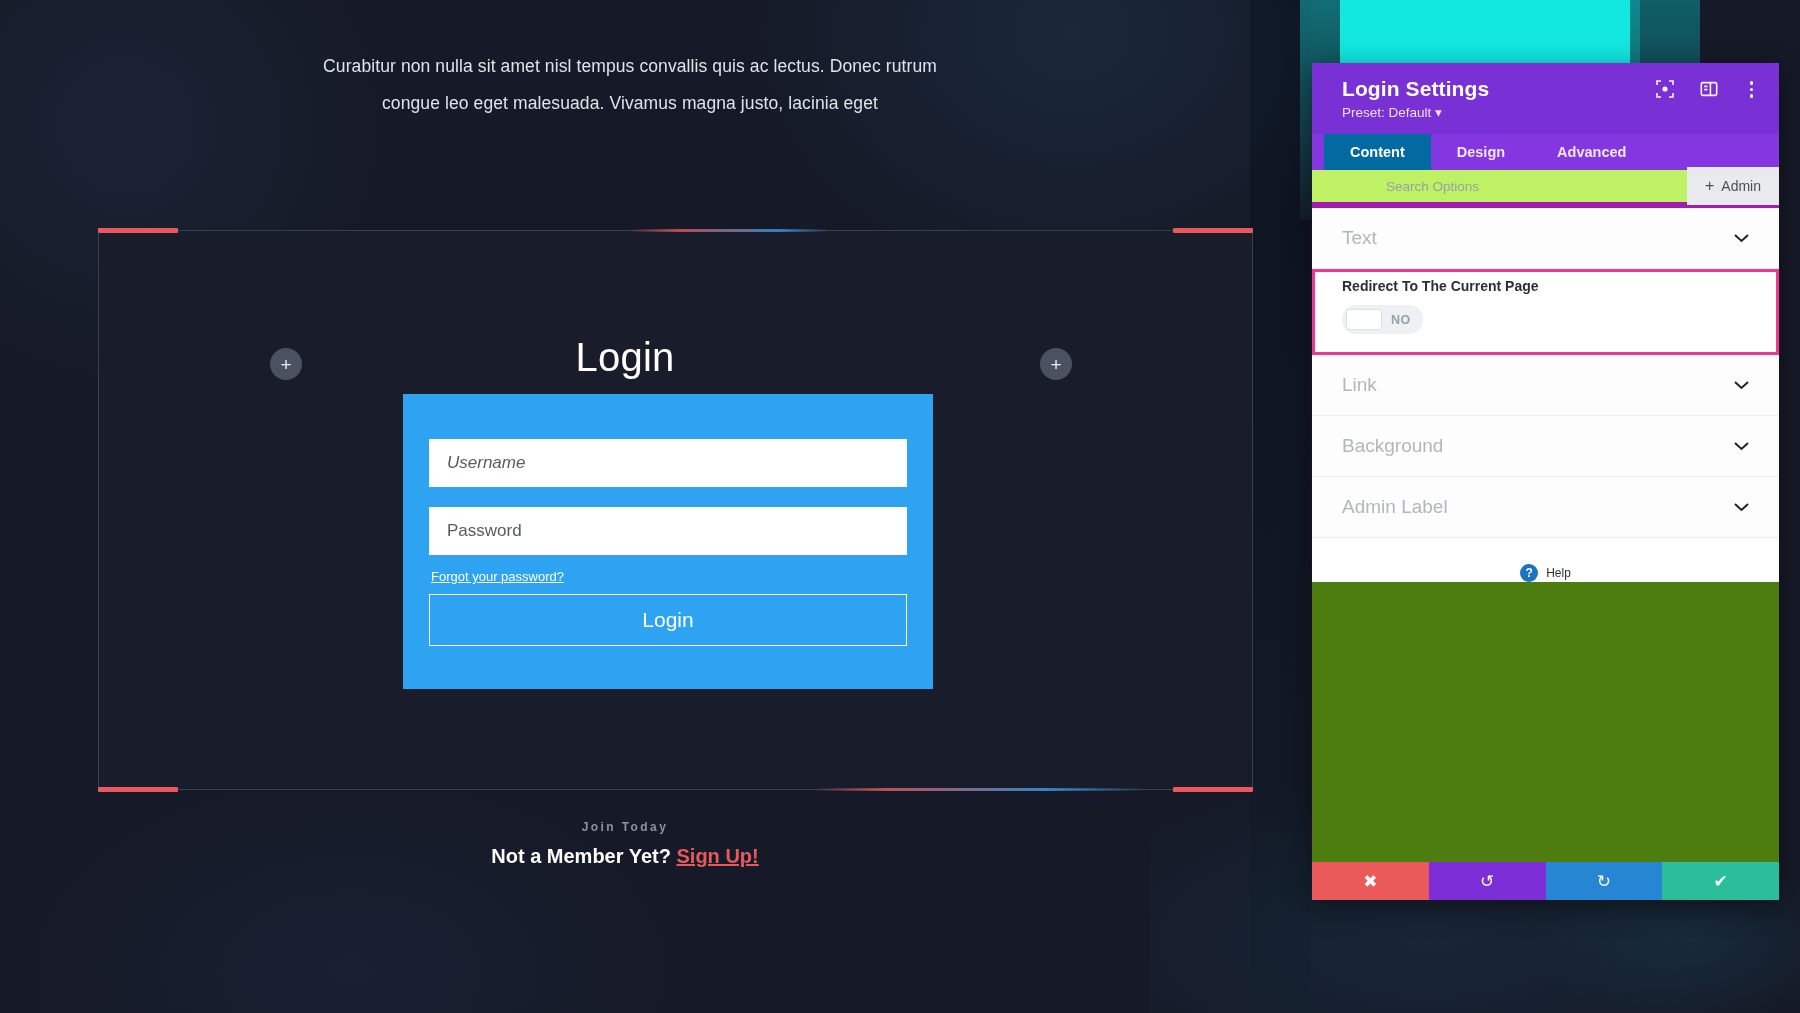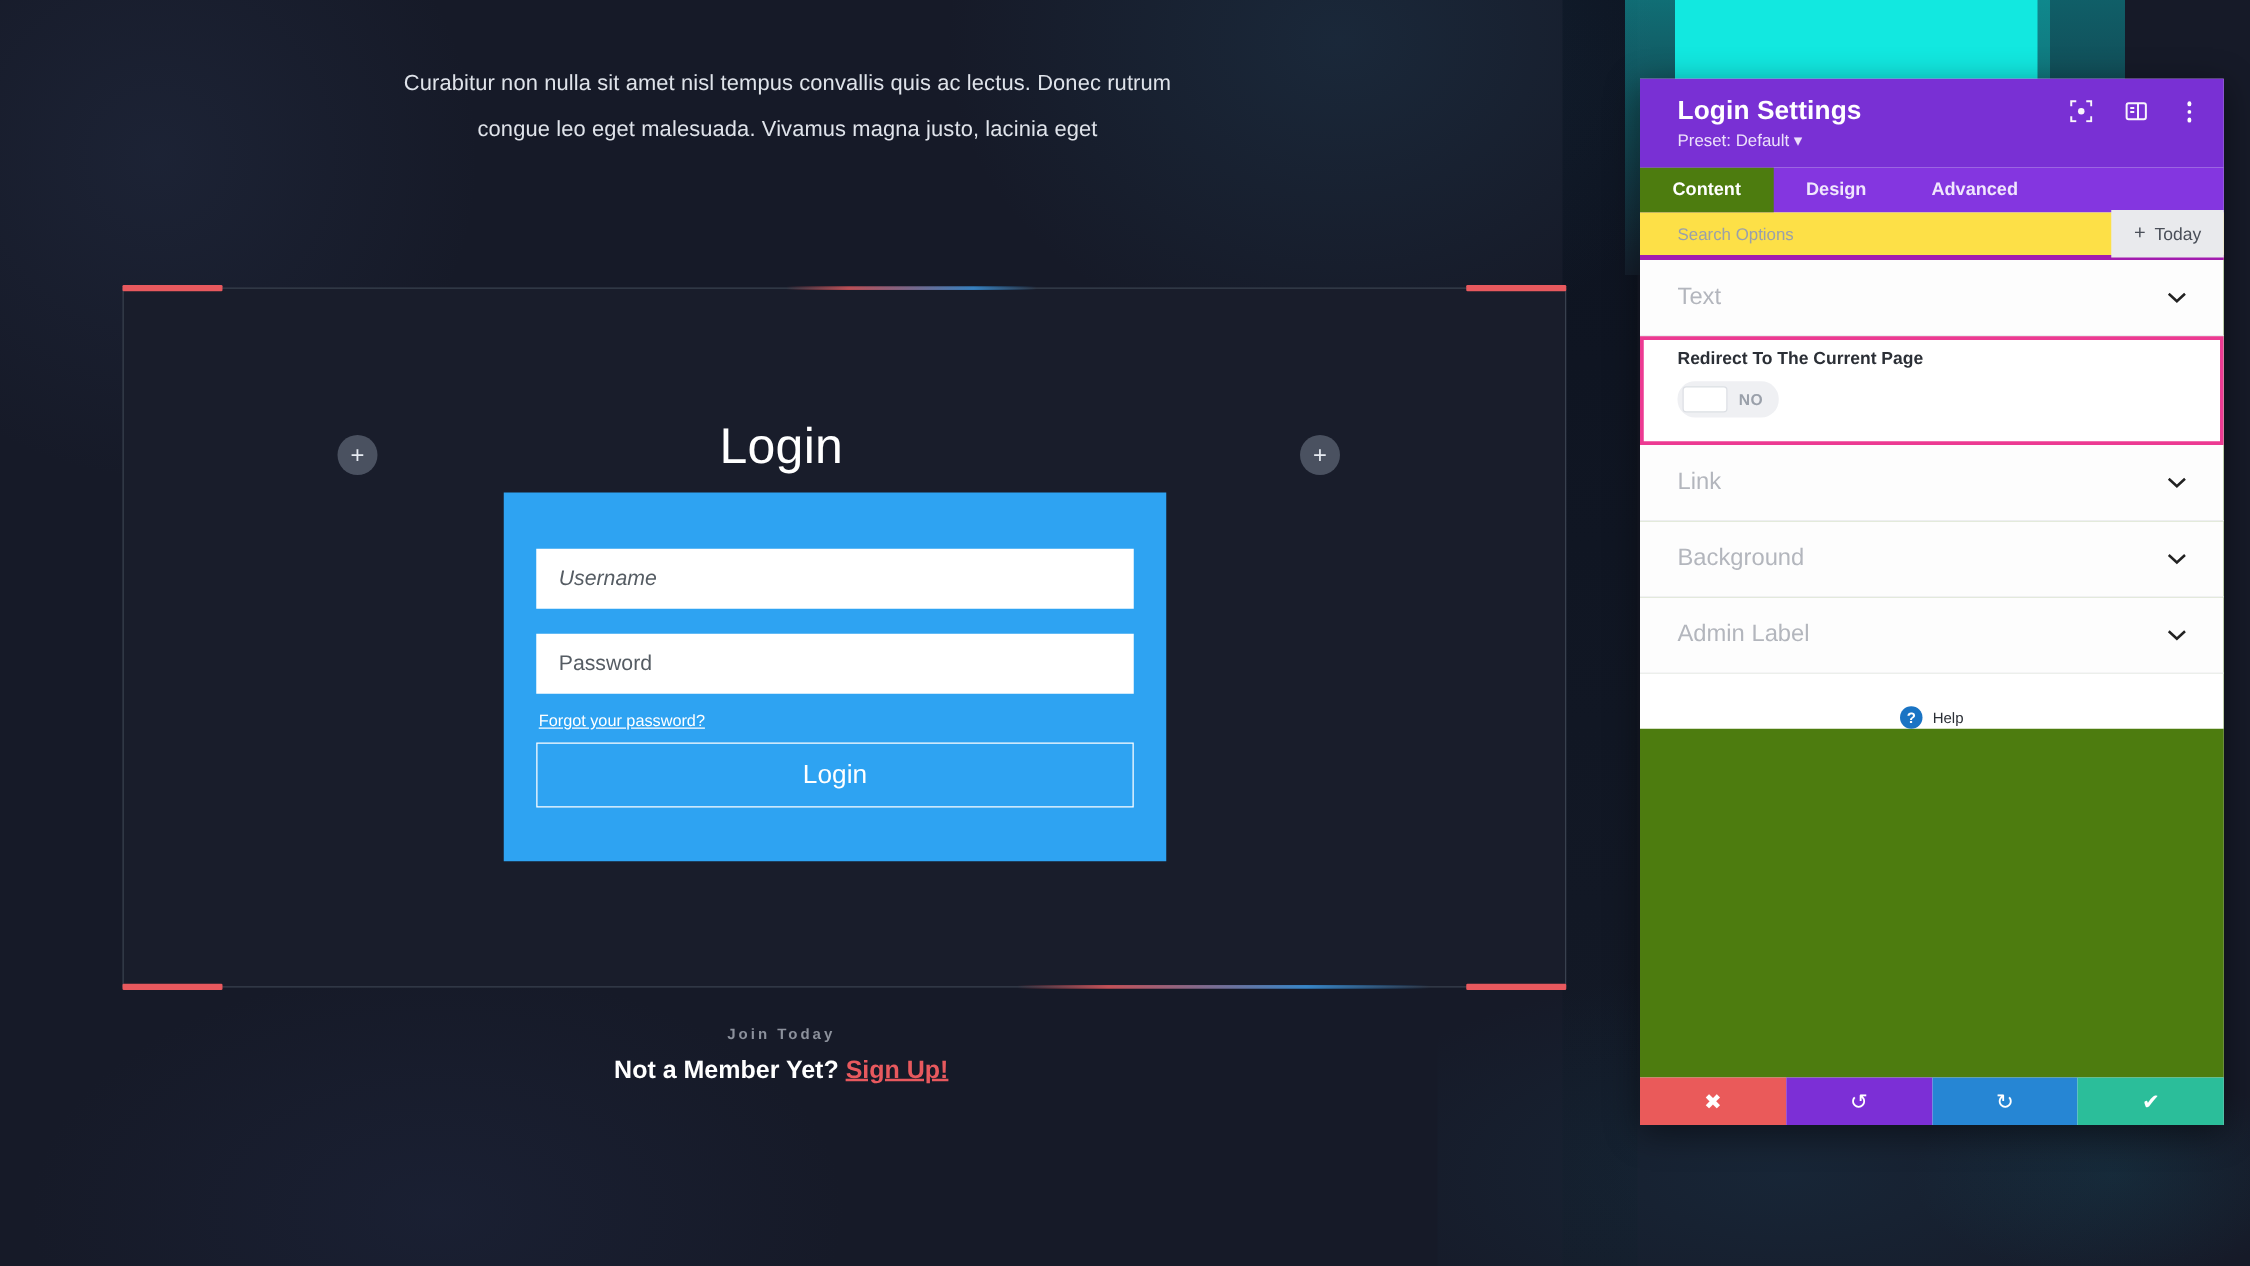--- a/index.html
+++ b/index.html
@@ -150,25 +150,25 @@
   #header-icons{ position:absolute; right:20px; top:16px; display:flex; gap:26px; align-items:center; }
   .hicon{ cursor:pointer; opacity:.95; display:flex; }
   #dots-v{ display:flex; flex-direction:column; gap:3px; cursor:pointer; padding:2px 6px; }
   #dots-v i{ width:3.5px; height:3.5px; background:#fff; border-radius:50%; display:block; }
 
   #tabs{ display:flex; background:#8436e0; height:36px; }
   .tab{
     padding:0 26px; height:36px; display:flex; align-items:center;
     color:#f0e6fd; font-size:14.5px; font-weight:700; cursor:pointer;
   }
-  .tab.active{ background:#4d7c0f; color:#ffffff; }
+  .tab.active{ background:#0369a1; color:#ffffff;margin-left:12px; }
 
   #search-row{
     display:flex; align-items:center; height:38px;
-    background:#fde047; border-bottom:4px solid #a21caf;
+    background:#bef264; border-bottom:6px solid #a21caf;padding-left:44px;
   }
   #search-input{
     flex:1; border:none; outline:none; background:transparent;
     padding:0 20px 0 30px; font-size:13.5px; color:#6b7280;
     font-family:"Liberation Sans", sans-serif;
   }
   #search-input::placeholder{ color:#9aa0aa; opacity:1; }
   #filter-btn{
     height:38px; padding:0 18px; display:flex; align-items:center; gap:7px;
     background:#e9eaed; color:#4a4f59; font-size:14px; cursor:pointer;
@@ -307,21 +307,21 @@
   <div id="tabs">
     <div class="tab active">Content</div>
     <div class="tab">Design</div>
     <div class="tab">Advanced</div>
   </div>
 
   <div id="search-row">
     <input id="search-input" type="text" placeholder="Search Options" style="">
     <div id="filter-btn">
       <span class="plus">+</span>
-      <span>Today</span>
+      <span>Admin</span>
     </div>
   </div>
 
   <div id="sections">
 
     <div class="section">
       <span class="title">Text</span>
       <span class="chev">
         <svg width="15" height="9" viewBox="0 0 15 9" fill="none" stroke="#222" stroke-width="2">
             <path d="M1 1l6.5 6L14 1"></path>

